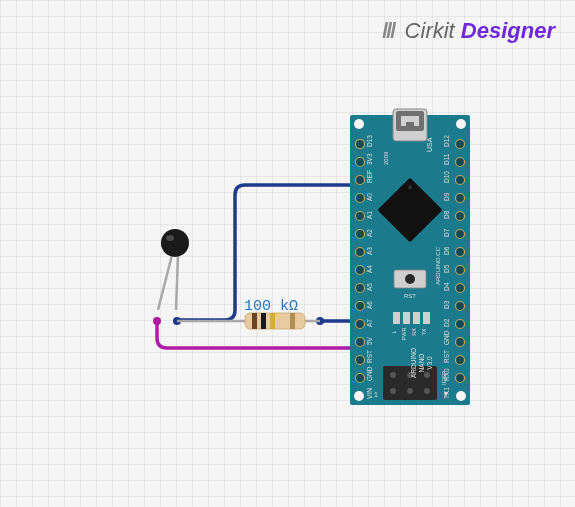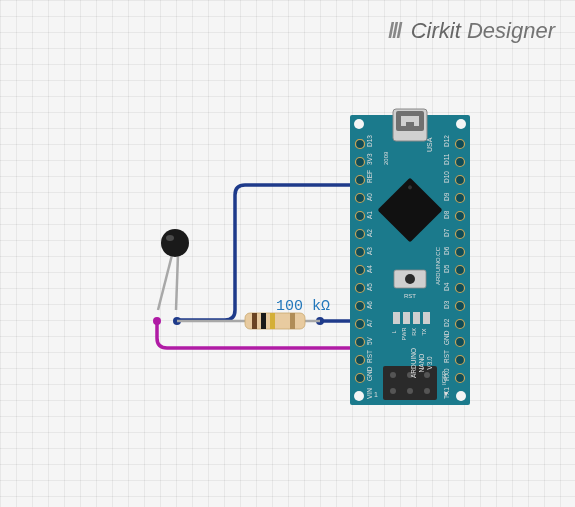--- a/index.html
+++ b/index.html
@@ -31,22 +31,22 @@
     color: #666;
   }
   .watermark .icon {
     font-style: normal;
     font-weight: 700;
     letter-spacing: -2px;
     margin-right: 4px;
     color: #888;
   }
   .watermark .designer {
-    font-weight: 400;
-    color: #737373;
+    font-weight: 700;
+    color: #6d28d9;
     text-align: right;
   }
   svg.canvas {
     position: absolute;
     inset: 0;
   }
   .resistor-label {
     position: absolute;
     font-family: "Courier New", monospace;
     font-size: 15px;
@@ -57,21 +57,21 @@
 <body>
 
 <div class="grid"></div>
 
 <div class="watermark">
   <span class="icon">///</span>
   <span>Cirkit</span>
   <span class="designer">Designer</span>
 </div>
 
-<div class="resistor-label" style="left:244px;top:298px;margin-left:32px;">100 kΩ</div>
+<div class="resistor-label" style="left:244px;top:298px;">100 kΩ</div>
 
 <svg class="canvas" width="575" height="507">
 
   <g>
 
     <path d="M 358 185 L 245 185 Q 235 185 235 195 L 235 310 Q 235 320 225 320 L 177 320" fill="none" stroke="#1e3a8a" stroke-width="3.5" stroke-linecap="round"></path>
 
     <path d="M 358 321 L 320 321" fill="none" stroke="#1e3a8a" stroke-width="3.5" stroke-linecap="round"></path>
     <circle cx="320" cy="321" r="4" fill="#1e3a8a"></circle>
 

